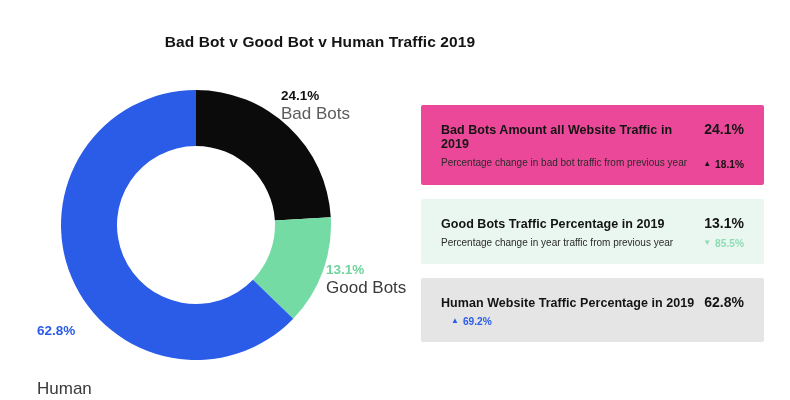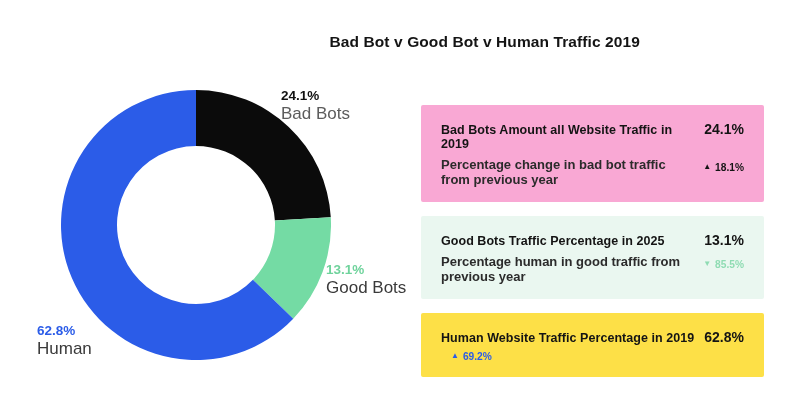--- a/index.html
+++ b/index.html
@@ -14,21 +14,21 @@
     overflow: hidden;
     position: relative;
   }
 
   
   #chart-title {
     position: absolute;
     left: 0;
     top: 33px;
     width: 640px;
-    text-align: right;
+    text-align: center;
     font-size: 15.5px;
     font-weight: bold;
     color: #141414;
     letter-spacing: 0.1px;
   }
 
   
   #donut-wrap {
     position: absolute;
     left: 61px;
@@ -71,39 +71,39 @@
     top: 262px;
   }
   #label-good-bots .pct  { color: #6fd39c; }
   #label-good-bots .name { color: #3a3a3a; text-align: right; }
 
   #label-human {
     left: 37px;
     top: 323px;
   }
   #label-human .pct  { color: #2b5ce8; }
-  #label-human .name { color: #3a3a3a; }
+  #label-human .name { color: #3a3a3a; margin-top: 40px; }
 
   
   #cards {
     position: absolute;
     left: 421px;
     top: 105px;
     width: 343px;
   }
   .stat-card {
     box-sizing: border-box;
     width: 343px;
     padding: 16px 20px 15px 20px;
     margin-bottom: 14px;
     border-radius: 2px;
   }
-  .stat-card.neutral { background: #f9a8d4; }
+  .stat-card.neutral { background: #ec4899; }
   .stat-card.green   { background: #eaf7f0; }
-  .stat-card.blue    { background: #fde047; }
+  .stat-card.blue    { background: #e5e5e5; }
 
   .card-row {
     display: flex;
     align-items: baseline;
     justify-content: space-between;
   }
   .card-row.primary { margin-bottom: 6px; }
 
   .card-title {
     font-size: 12.5px;
@@ -112,22 +112,22 @@
     letter-spacing: 0.05px;
   }
   .card-value {
     font-size: 14px;
     font-weight: bold;
     color: #141414;
     white-space: nowrap;
     margin-left: 10px;
   }
   .card-sub {
-    font-size: 13px;
-    font-weight: bold;
+    font-size: 10px;
+    font-weight: normal;
     color: #2b2b2b;
   }
   .card-delta {
     font-size: 10.2px;
     font-weight: bold;
     white-space: nowrap;
     margin-left: 10px;
     display: inline-flex;
     align-items: center;
     gap: 4px;
@@ -181,25 +181,25 @@
       <div class="card-row secondary">
         <div class="card-sub">Percentage change in bad bot traffic from previous year</div>
         <div class="card-delta delta-dark">
           <span class="tri">▲</span>
           <span>18.1%</span>
         </div>
       </div>
     </div>
     <div class="stat-card green">
       <div class="card-row primary">
-        <div class="card-title">Good Bots Traffic Percentage in 2025</div>
+        <div class="card-title">Good Bots Traffic Percentage in 2019</div>
         <div class="card-value">13.1%</div>
       </div>
       <div class="card-row secondary">
-        <div class="card-sub">Percentage human in good traffic from previous year</div>
+        <div class="card-sub">Percentage change in year traffic from previous year</div>
         <div class="card-delta delta-green">
           <span class="tri">▼</span>
           <span>85.5%</span>
         </div>
       </div>
     </div>
     <div class="stat-card blue">
       <div class="card-row primary">
         <div class="card-title">Human Website Traffic Percentage in 2019</div>
         <div class="card-value">62.8%</div>

